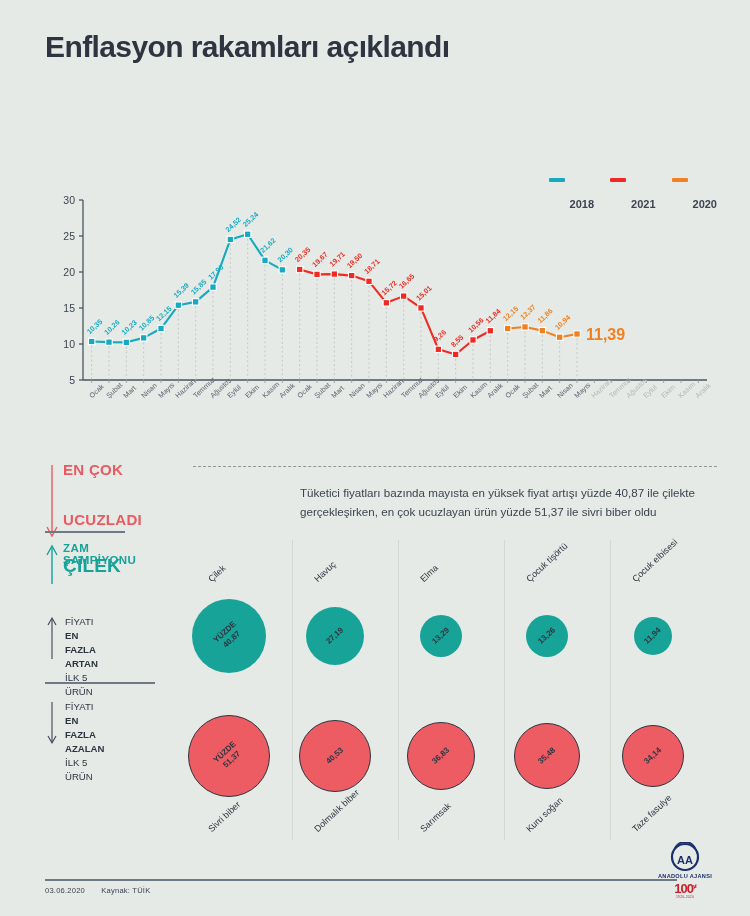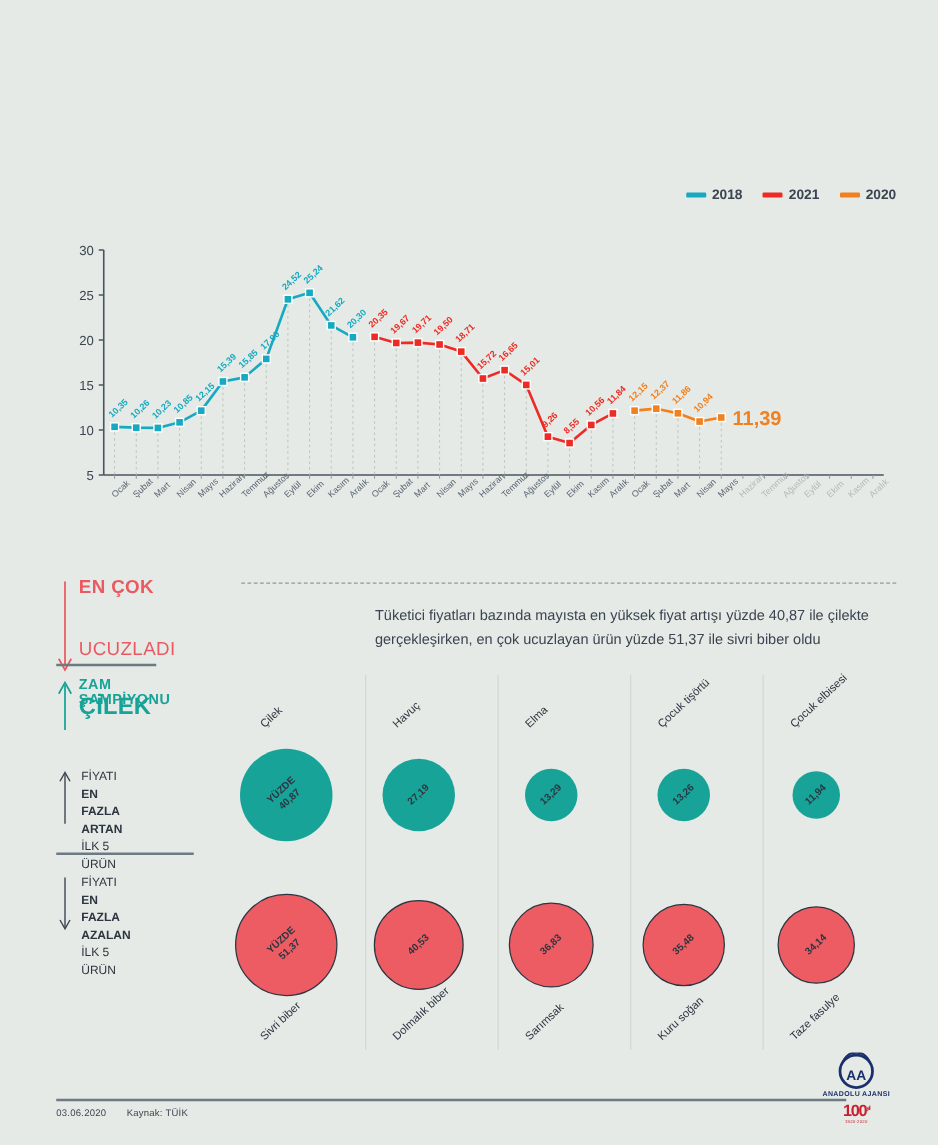--- a/index.html
+++ b/index.html
@@ -25,21 +25,21 @@
   
   .chart-block { position: absolute; left: 45px; top: 150px; width: 672px; height: 270px; }
   .chart-head { position: relative; height: 22px; }
   .chart-title {
     font-size: 10.6px; font-weight: bold; color: #3b4450;
     letter-spacing: 0.25px; position: absolute; left: 5px; top: 2px;
   }
   .legend { position: absolute; right: 0; top: 0; display: flex; gap: 16px; align-items: center; }
   .leg { display: flex; align-items: center; gap: 5px; }
   .leg-swatch { width: 16px; height: 4px; border-radius: 1px; display: block; }
-  .leg-label { font-size: 11px; font-weight: bold; color: #3b4450; }
+  .leg-label { font-size: 11px; font-weight: bold; color: #3b4450; margin-top: 48px; }
 
   .plot { position: relative; width: 672px; height: 200px; margin-top: 20px; }
   .plot svg { display: block; }
 
   .months { position: relative; width: 672px; height: 44px; }
   .mlabel {
     position: absolute; font-size: 7.1px; color: #5a6472;
     transform-origin: left top; transform: rotate(-43deg);
     white-space: nowrap; top: 2px;
   }
@@ -55,21 +55,21 @@
   .co-small {
     position: absolute; left: 18px; top: 0px;
     font-size: 15px; font-weight: bold; color: #ea5a60; letter-spacing: 0.3px;
   }
   .co-big {
     position: absolute; left: 18px; top: 17px;
     font-size: 25px; font-weight: bold; color: #ea5a60; letter-spacing: -0.2px;
   }
   .co-sub {
     position: absolute; left: 18px; top: 50px;
-    font-size: 15px; font-weight: normal; color: #ea5a60; letter-spacing: 0.3px;
+    font-size: 15px; font-weight: bold; color: #ea5a60; letter-spacing: 0.3px;
   }
   .co-text {
     position: absolute; left: 255px; top: 23px; width: 400px;
     font-size: 11.6px; color: #3b4450; line-height: 1.6;
   }
   .rulebar { position: absolute; left: 45px; top: 531px; width: 80px; height: 2px; background: #6e7a83; }
 
   
   .champ { position: absolute; left: 45px; top: 542px; }
   .champ-up { position: absolute; left: 0; top: 2px; }
@@ -116,20 +116,21 @@
   .logo-100 { margin-top: 3px; font-size: 13px; font-weight: bold; color: #c8202e; line-height: 1; letter-spacing: -1px; }
   .logo-100 sup { font-size: 5px; vertical-align: super; }
   .logo-100sub { font-size: 3.4px; color: #c8202e; letter-spacing: 0.2px; }
 </style>
 </head>
 <body>
 
 <div class="page">
 
   <div class="header">
+    <div class="title">Enflasyon rakamları açıklandı</div>
   </div>
 
   <div class="chart-block">
     <div class="chart-head">
       <div class="legend">
         <div class="leg">
           <span class="leg-swatch" style="background:#17a9c0"></span>
           <span class="leg-label">2018</span>
         </div>
         <div class="leg">

